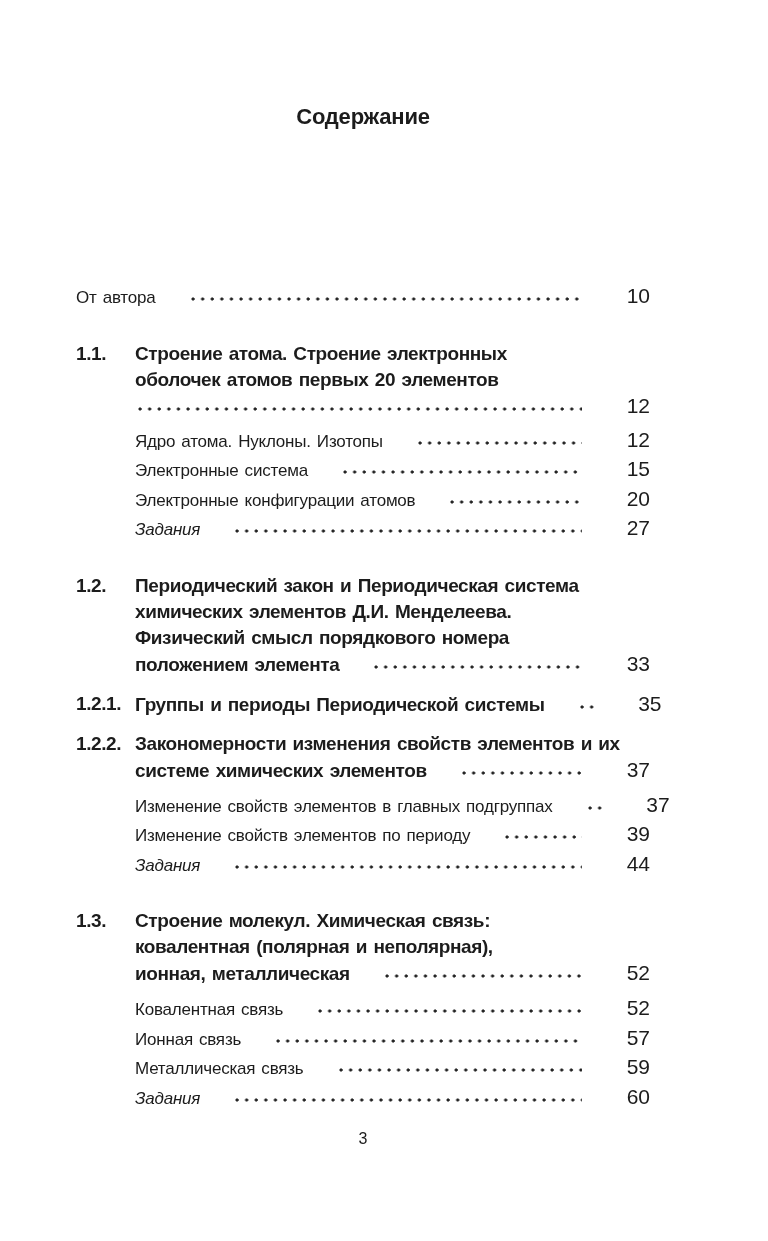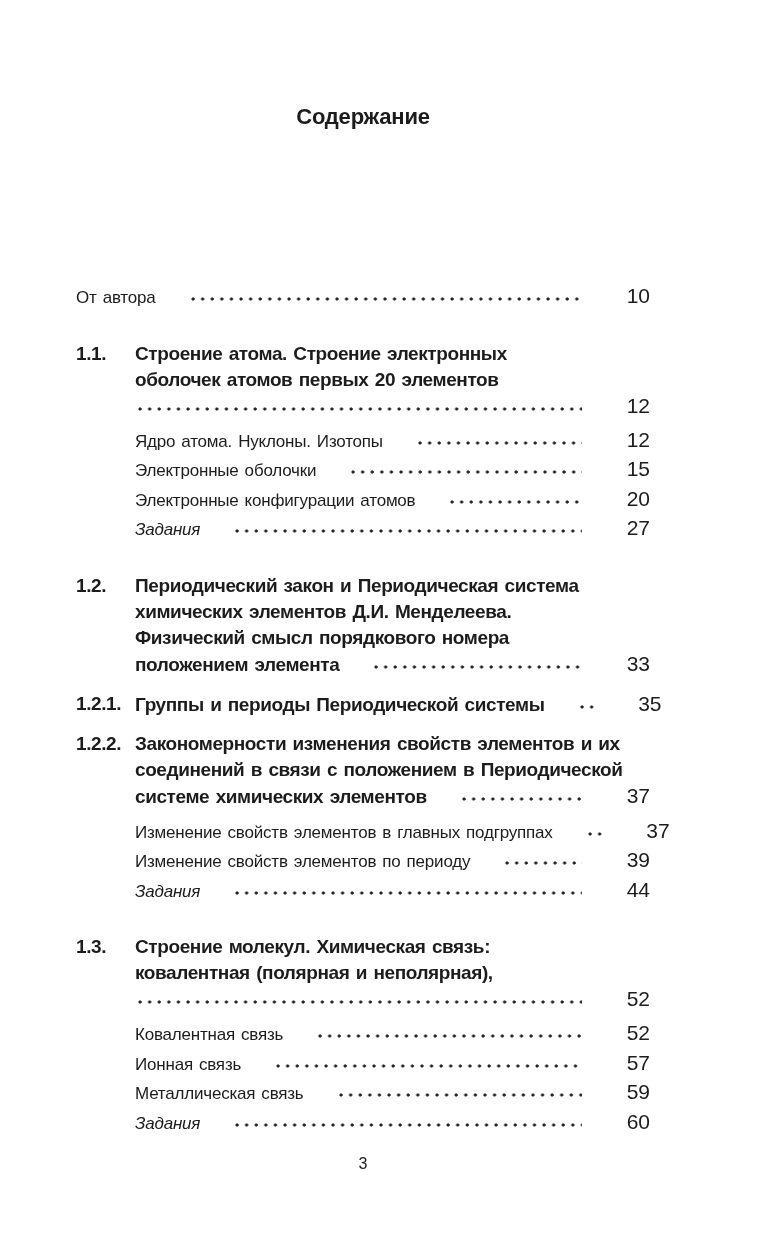--- a/index.html
+++ b/index.html
@@ -141,21 +141,21 @@
             <span class="line-text">Ядро атома. Нуклоны. Изотопы</span>
             <span class="dots"></span>
             <span class="pg">12</span>
           </div>
         </div>
   </div>
       <div class="entry sub gap-none">
     <span class="num"></span>
     <div class="body">
           <div class="line last">
-            <span class="line-text">Электронные оболочки</span>
+            <span class="line-text">Электронные система</span>
             <span class="dots"></span>
             <span class="pg">15</span>
           </div>
         </div>
   </div>
       <div class="entry sub gap-none">
     <span class="num"></span>
     <div class="body">
           <div class="line last">
             <span class="line-text">Электронные конфигурации атомов</span>
@@ -194,21 +194,20 @@
             <span class="line-text">Группы и периоды Периодической системы</span>
             <span class="dots"></span>
             <span class="pg">35</span>
           </div>
         </div>
   </div>
       <div class="entry section gap-mid">
     <span class="num">1.2.2.</span>
     <div class="body">
           <div class="line"><span class="line-text">Закономерности изменения свойств элементов и их</span></div>
-          <div class="line"><span class="line-text">соединений в связи с положением в Периодической</span></div>
           <div class="line last">
             <span class="line-text">системе химических элементов</span>
             <span class="dots"></span>
             <span class="pg">37</span>
           </div>
         </div>
   </div>
       <div class="entry sub gap-small">
     <span class="num"></span>
     <div class="body">
@@ -238,20 +237,21 @@
             <span class="pg">44</span>
           </div>
         </div>
   </div>
       <div class="entry section gap-big">
     <span class="num">1.3.</span>
     <div class="body">
           <div class="line"><span class="line-text">Строение молекул. Химическая связь:</span></div>
           <div class="line"><span class="line-text">ковалентная (полярная и неполярная),</span></div>
           <div class="line last">
+            <span class="line-text">ионная, металлическая</span>
             <span class="dots"></span>
             <span class="pg">52</span>
           </div>
         </div>
   </div>
       <div class="entry sub gap-small">
     <span class="num"></span>
     <div class="body">
           <div class="line last">
             <span class="line-text">Ковалентная связь</span>

